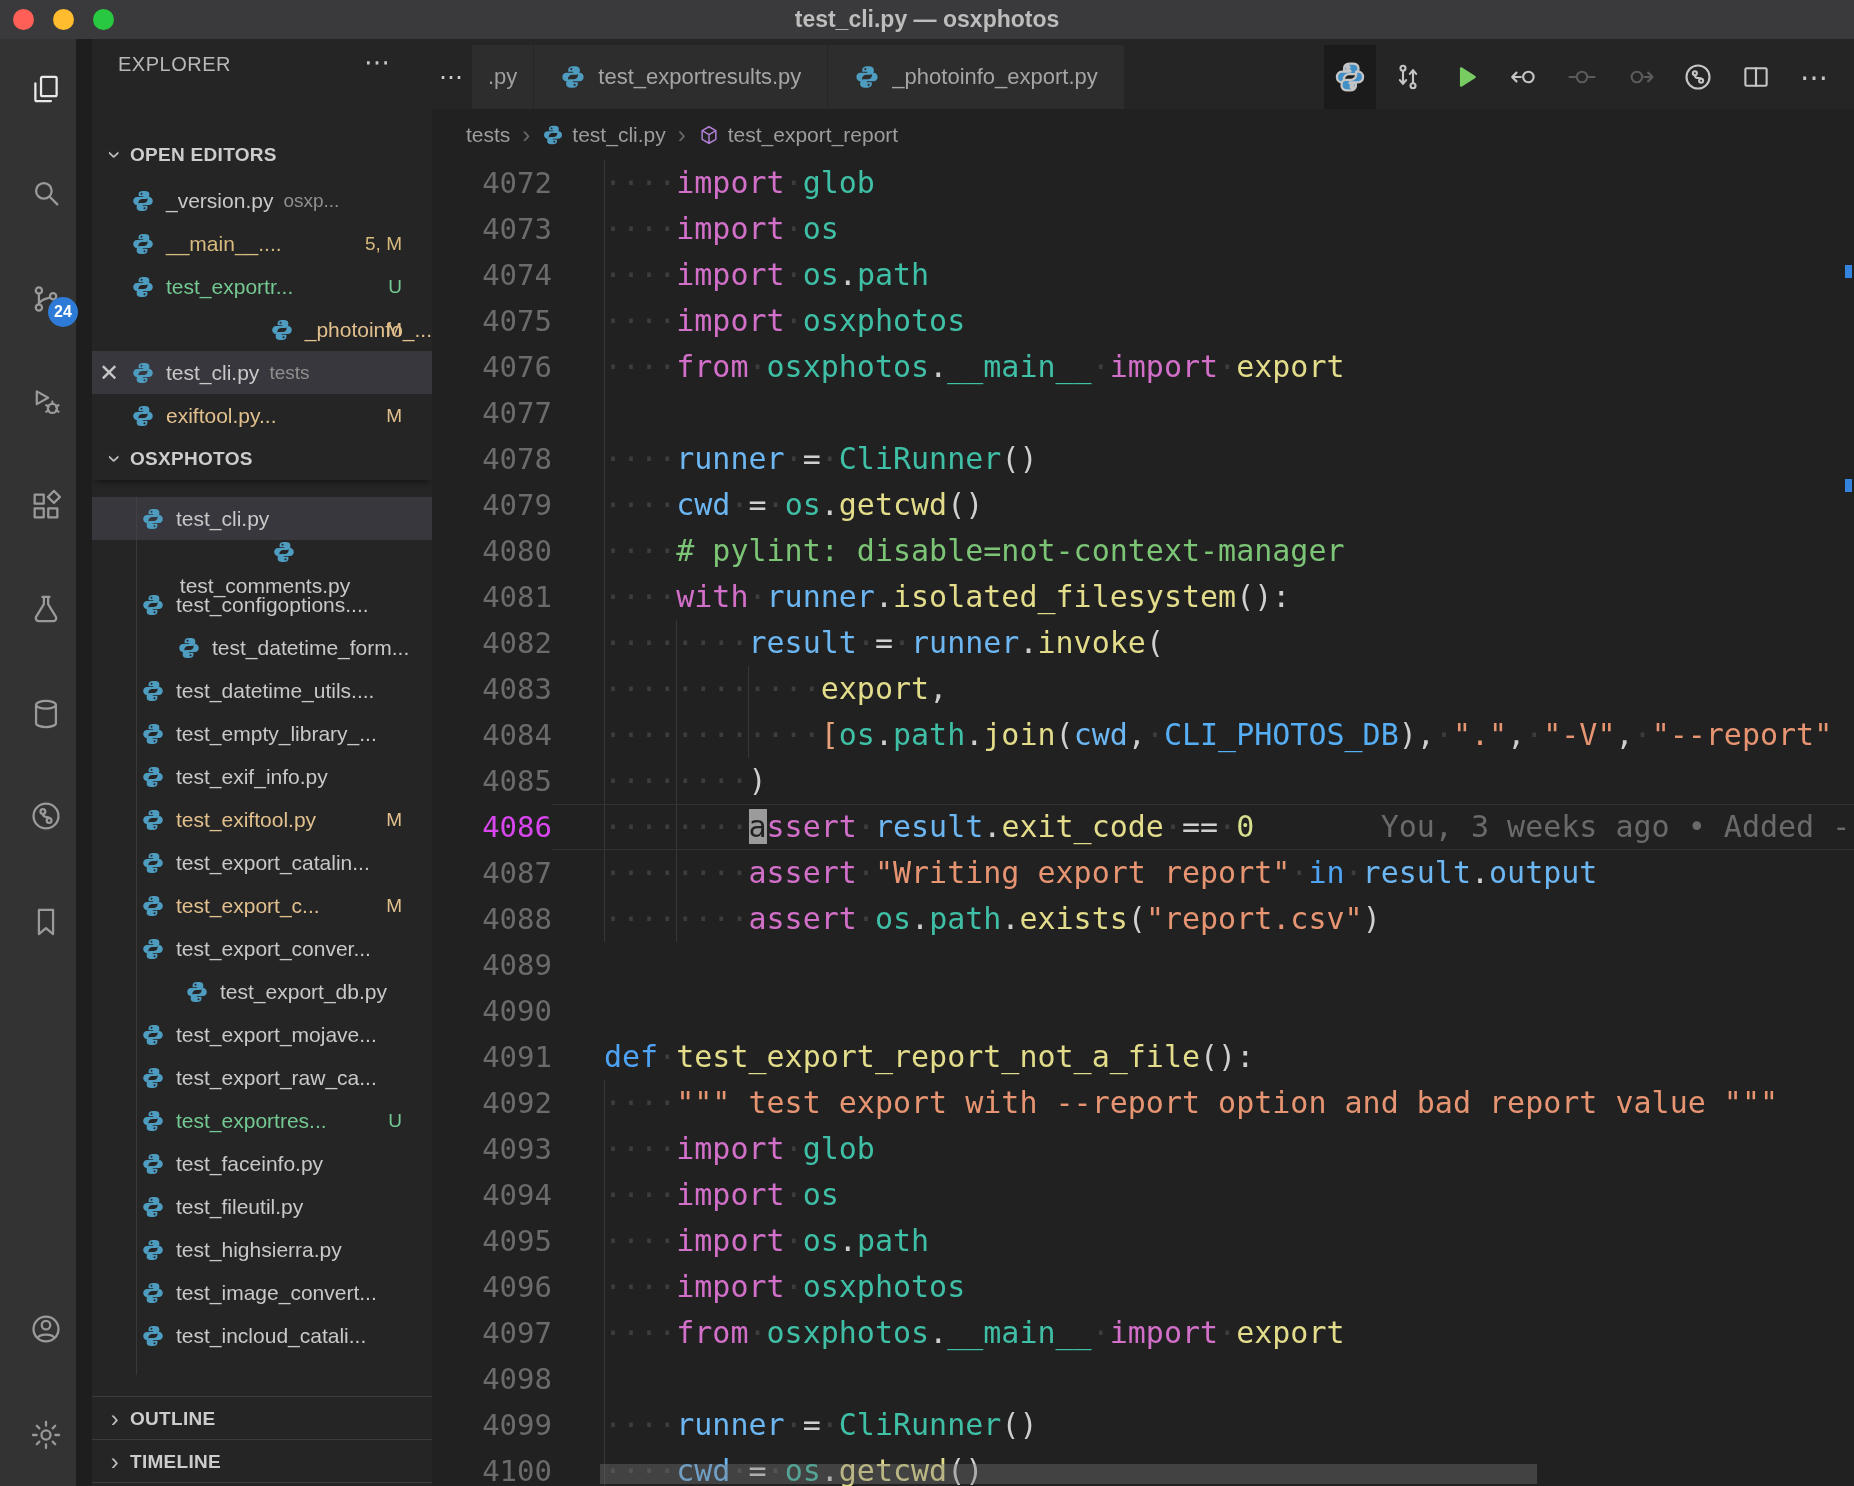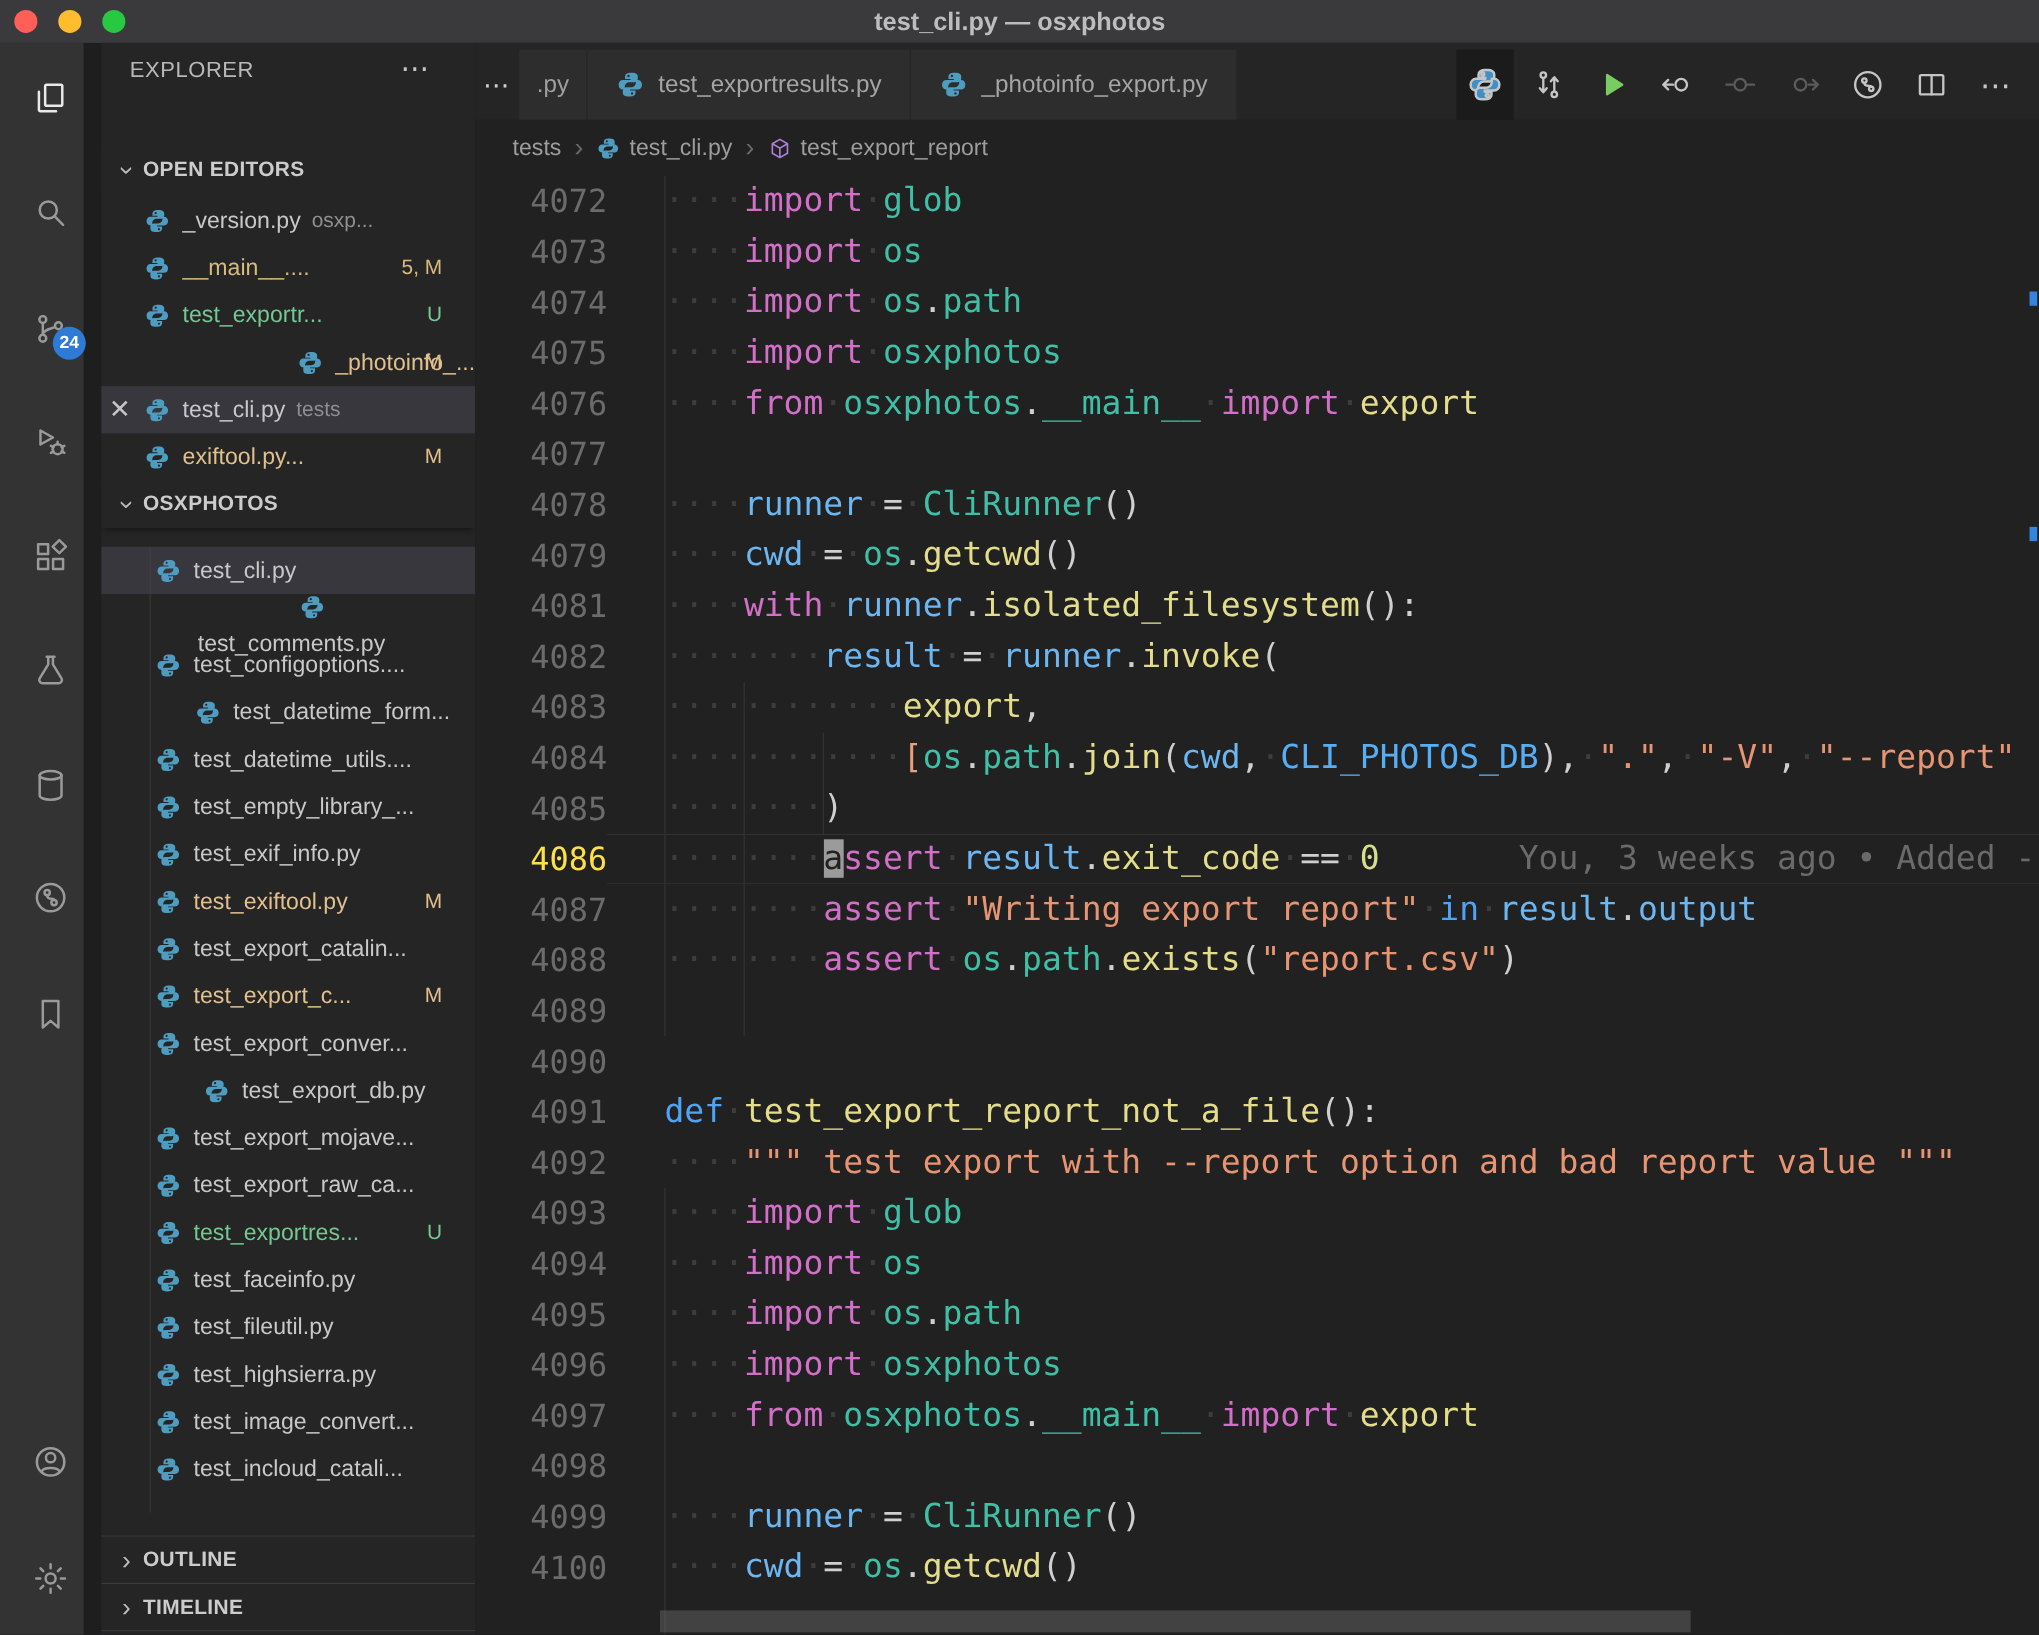--- a/index.html
+++ b/index.html
@@ -66,21 +66,21 @@
   .bc-sep{margin:0 12px;color:#6a6a6a;font-size:24px;}
   .bc-item .icn{margin-right:8px;display:flex;}
 
   
   .code{position:absolute;top:121px;left:0;right:0;bottom:0;background:#212121;overflow:hidden;
     font-family:"DejaVu Sans Mono",monospace;font-size:30px;}
   .cl{display:flex;height:46px;line-height:46px;white-space:pre;}
   .cl .num{flex:0 0 120px;text-align:right;color:#6b6b6b;font-size:29px;}
   .cl .content{flex:1;padding-left:52px;position:relative;}
   .cl.current .content{box-shadow:inset 0 1px 0 #323232, inset 0 -1px 0 #323232;}
-  .cl.current .num{color:#fde047;}
+  .cl.current .num{color:#d946ef;}
   .tk-kw{color:#d26fc9;} .tk-kwb{color:#4fa3f5;} .tk-mod{color:#3fbfa6;} .tk-var{color:#6cb6f2;}
   .tk-fn{color:#e3dc8a;} .tk-str{color:#e69471;} .tk-com{color:#7cc576;} .tk-num{color:#d7de8d;}
   .tk-op{color:#cfcfcf;} .tk-pun{color:#cfcfcf;} .tk-brk{color:#e8a07a;} .tk-const{color:#56aef5;}
   .tk-ws{color:#3d3d3d;} .tk-cur{background:#9b9b9b;color:#212121;}
   .blame{color:#6a6a6a;margin-left:7ch;}
   .guide{position:absolute;width:1px;background:#363636;}
   .hscroll{position:absolute;height:20px;background:rgba(121,121,121,.38);bottom:2px;cursor:pointer;}
   .ruler-mark{position:absolute;right:2px;width:7px;height:13px;background:#3794ff;opacity:.85;}
 
   .pyicon svg{display:block;}
@@ -633,20 +633,21 @@
       <div class="guide" style="left:172px;top:920px;height:406px;"></div>
       <div id="code-lines">
           <div class="cl"><span class="num">4072</span><span class="content"><span class="tk-ws">····</span><span class="tk-kw">import</span><span class="tk-ws">·</span><span class="tk-mod">glob</span></span></div>
           <div class="cl"><span class="num">4073</span><span class="content"><span class="tk-ws">····</span><span class="tk-kw">import</span><span class="tk-ws">·</span><span class="tk-mod">os</span></span></div>
           <div class="cl"><span class="num">4074</span><span class="content"><span class="tk-ws">····</span><span class="tk-kw">import</span><span class="tk-ws">·</span><span class="tk-mod">os</span><span class="tk-pun">.</span><span class="tk-mod">path</span></span></div>
           <div class="cl"><span class="num">4075</span><span class="content"><span class="tk-ws">····</span><span class="tk-kw">import</span><span class="tk-ws">·</span><span class="tk-mod">osxphotos</span></span></div>
           <div class="cl"><span class="num">4076</span><span class="content"><span class="tk-ws">····</span><span class="tk-kw">from</span><span class="tk-ws">·</span><span class="tk-mod">osxphotos</span><span class="tk-pun">.</span><span class="tk-mod">__main__</span><span class="tk-ws">·</span><span class="tk-kw">import</span><span class="tk-ws">·</span><span class="tk-fn">export</span></span></div>
           <div class="cl"><span class="num">4077</span><span class="content"></span></div>
           <div class="cl"><span class="num">4078</span><span class="content"><span class="tk-ws">····</span><span class="tk-var">runner</span><span class="tk-ws">·</span><span class="tk-op">=</span><span class="tk-ws">·</span><span class="tk-mod">CliRunner</span><span class="tk-pun">()</span></span></div>
           <div class="cl"><span class="num">4079</span><span class="content"><span class="tk-ws">····</span><span class="tk-var">cwd</span><span class="tk-ws">·</span><span class="tk-op">=</span><span class="tk-ws">·</span><span class="tk-mod">os</span><span class="tk-pun">.</span><span class="tk-fn">getcwd</span><span class="tk-pun">()</span></span></div>
+          <div class="cl"><span class="num">4080</span><span class="content"><span class="tk-ws">····</span><span class="tk-com"># pylint: disable=not-context-manager</span></span></div>
           <div class="cl"><span class="num">4081</span><span class="content"><span class="tk-ws">····</span><span class="tk-kw">with</span><span class="tk-ws">·</span><span class="tk-var">runner</span><span class="tk-pun">.</span><span class="tk-fn">isolated_filesystem</span><span class="tk-pun">():</span></span></div>
           <div class="cl"><span class="num">4082</span><span class="content"><span class="tk-ws">········</span><span class="tk-var">result</span><span class="tk-ws">·</span><span class="tk-op">=</span><span class="tk-ws">·</span><span class="tk-var">runner</span><span class="tk-pun">.</span><span class="tk-fn">invoke</span><span class="tk-pun">(</span></span></div>
           <div class="cl"><span class="num">4083</span><span class="content"><span class="tk-ws">············</span><span class="tk-fn">export</span><span class="tk-pun">,</span></span></div>
           <div class="cl"><span class="num">4084</span><span class="content"><span class="tk-ws">············</span><span class="tk-brk">[</span><span class="tk-mod">os</span><span class="tk-pun">.</span><span class="tk-mod">path</span><span class="tk-pun">.</span><span class="tk-fn">join</span><span class="tk-pun">(</span><span class="tk-var">cwd</span><span class="tk-pun">,</span><span class="tk-ws">·</span><span class="tk-const">CLI_PHOTOS_DB</span><span class="tk-pun">),</span><span class="tk-ws">·</span><span class="tk-str">"."</span><span class="tk-pun">,</span><span class="tk-ws">·</span><span class="tk-str">"-V"</span><span class="tk-pun">,</span><span class="tk-ws">·</span><span class="tk-str">"--report"</span></span></div>
           <div class="cl"><span class="num">4085</span><span class="content"><span class="tk-ws">········</span><span class="tk-pun">)</span></span></div>
           <div class="cl current"><span class="num">4086</span><span class="content"><span class="tk-ws">········</span><span class="tk-cur">a</span><span class="tk-kw">ssert</span><span class="tk-ws">·</span><span class="tk-var">result</span><span class="tk-pun">.</span><span class="tk-fn">exit_code</span><span class="tk-ws">·</span><span class="tk-op">==</span><span class="tk-ws">·</span><span class="tk-num">0</span><span class="blame">You, 3 weeks ago • Added --</span></span></div>
           <div class="cl"><span class="num">4087</span><span class="content"><span class="tk-ws">········</span><span class="tk-kw">assert</span><span class="tk-ws">·</span><span class="tk-str">"Writing export report"</span><span class="tk-ws">·</span><span class="tk-kwb">in</span><span class="tk-ws">·</span><span class="tk-var">result</span><span class="tk-pun">.</span><span class="tk-var">output</span></span></div>
           <div class="cl"><span class="num">4088</span><span class="content"><span class="tk-ws">········</span><span class="tk-kw">assert</span><span class="tk-ws">·</span><span class="tk-mod">os</span><span class="tk-pun">.</span><span class="tk-mod">path</span><span class="tk-pun">.</span><span class="tk-fn">exists</span><span class="tk-pun">(</span><span class="tk-str">"report.csv"</span><span class="tk-pun">)</span></span></div>
           <div class="cl"><span class="num">4089</span><span class="content"></span></div>
           <div class="cl"><span class="num">4090</span><span class="content"></span></div>

